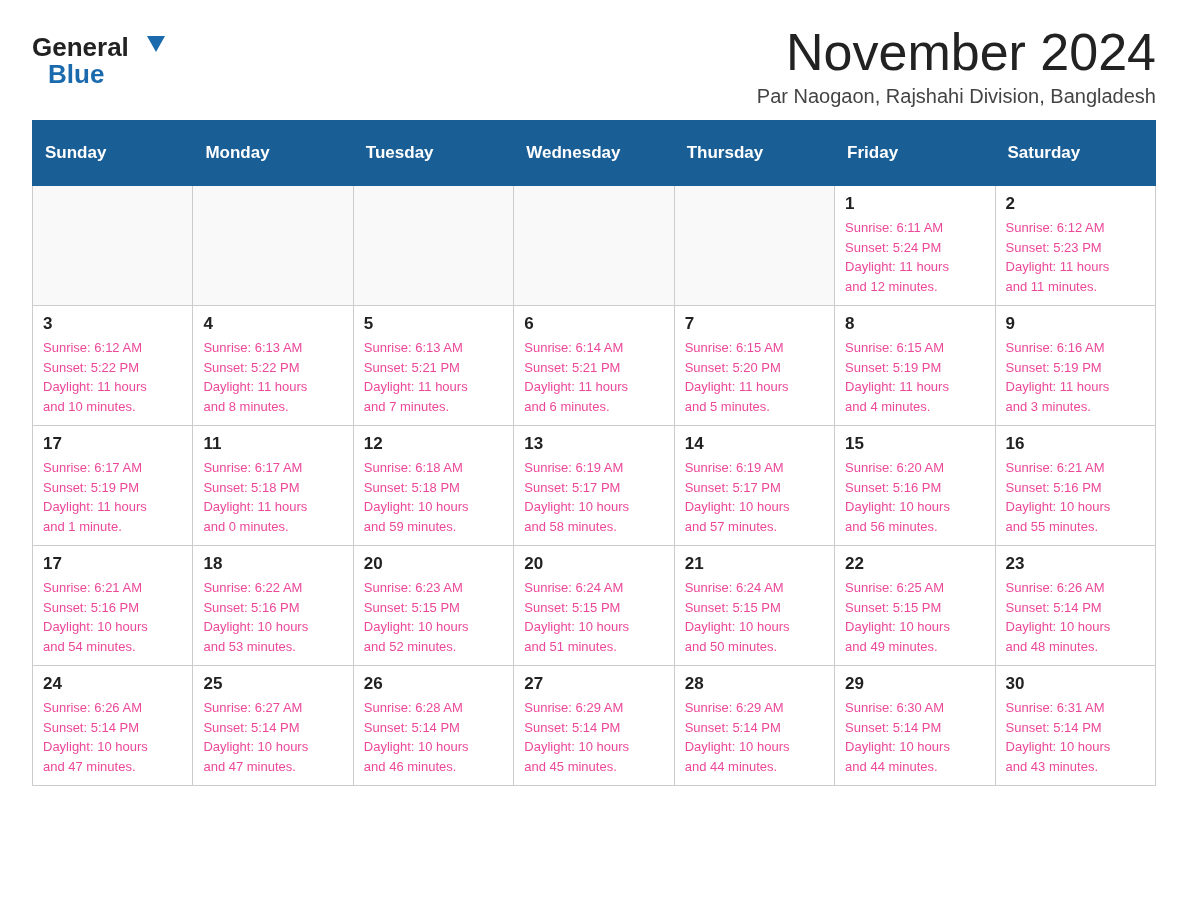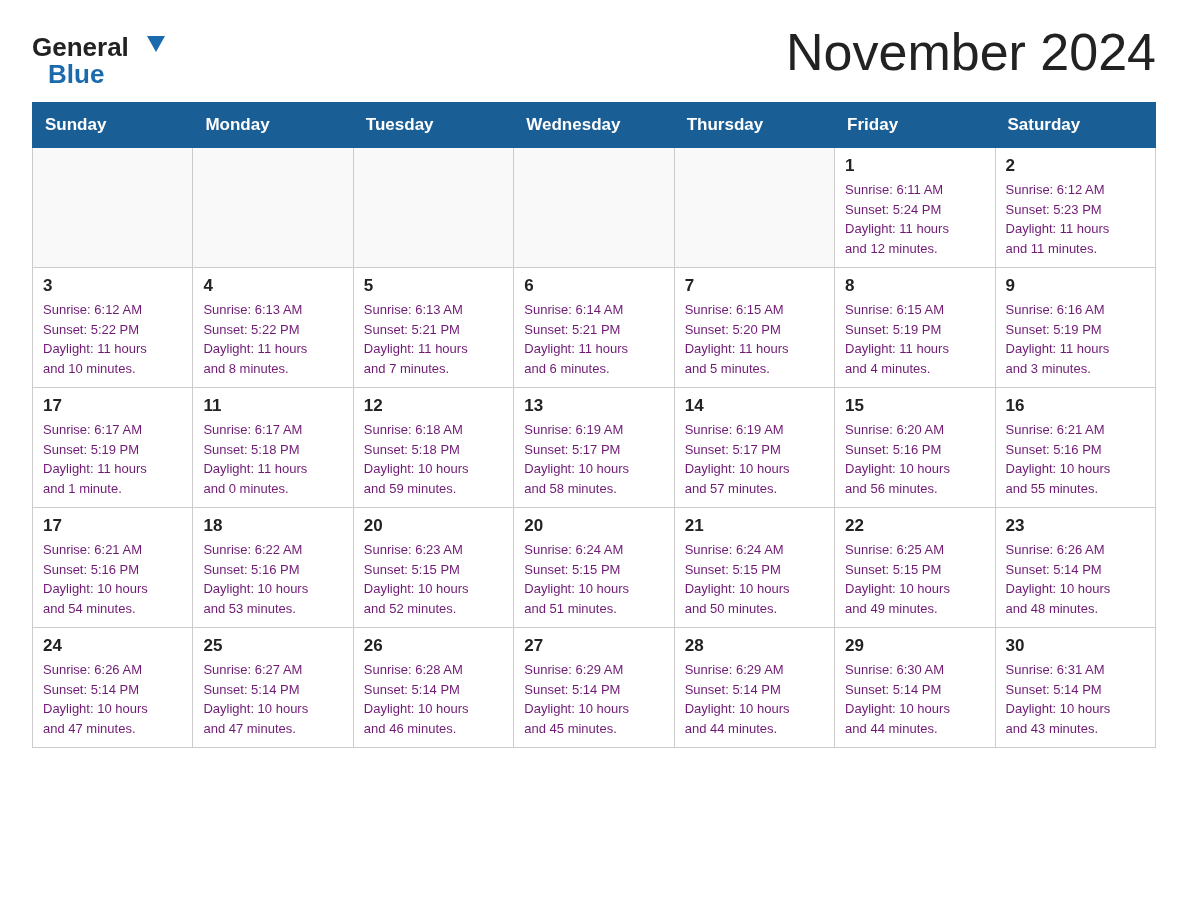--- a/index.html
+++ b/index.html
@@ -40,21 +40,21 @@
     .calendar-table {
       width: 100%;
       border-collapse: collapse;
       margin-top: 12px;
     }
     .calendar-table th {
       background-color: #1a5e96;
       color: #fff;
       font-size: 17px;
       font-weight: bold;
-      padding: 12px 12px;
+      padding: 22px 12px;
       text-align: left;
       border: 1px solid #1a5e96;
     }
     .calendar-table td {
       vertical-align: top;
       border: 1px solid #ccc;
       padding: 8px 10px;
       width: calc(100% / 7);
       min-height: 100px;
       font-size: 13.5px;
@@ -62,21 +62,21 @@
     }
     .day-number {
       font-size: 17px;
       font-weight: bold;
       color: #222;
       display: block;
       margin-bottom: 4px;
     }
     .day-info {
       font-size: 13px;
-      color: #701a75;
+      color: #ec4899;
       line-height: 1.5;
     }
     .empty-cell {
       background: #f9f9f9;
     }
     tr.week-row td {
       height: 120px;
     }
   </style>
 </head>
@@ -89,20 +89,21 @@
       <svg width="18" height="18" viewBox="0 0 18 18" style="display:inline-block;vertical-align:middle;margin-top:-6px;">
         <polygon points="0,0 18,0 9,16" fill="#1a6aad"></polygon>
       </svg>
     </div>
     <div style="margin-top:-4px;margin-left:16px;">
       <span style="font-size:26px;font-weight:bold;color:#1a6aad;">Blue</span>
     </div>
   </div>
   <div class="title-area">
     <div class="month-title">November 2024</div>
+    <div class="location-title">Par Naogaon, Rajshahi Division, Bangladesh</div>
   </div>
 </div>
 
 <table class="calendar-table">
   <thead>
     <tr>
     <th>Sunday</th>
         <th>Monday</th>
         <th>Tuesday</th>
         <th>Wednesday</th>

